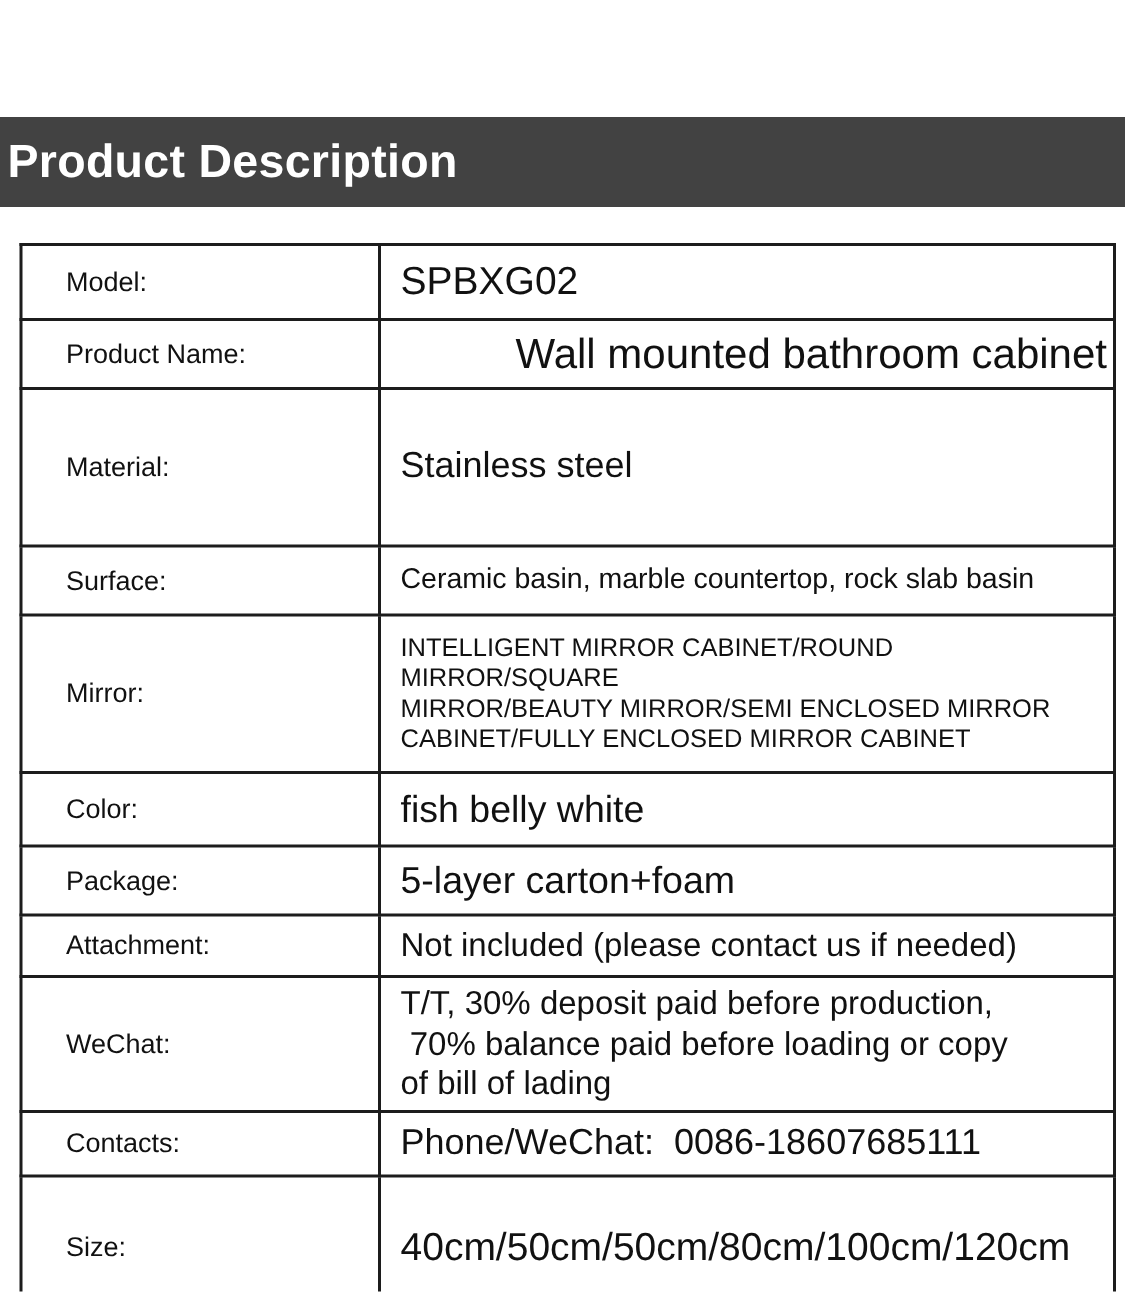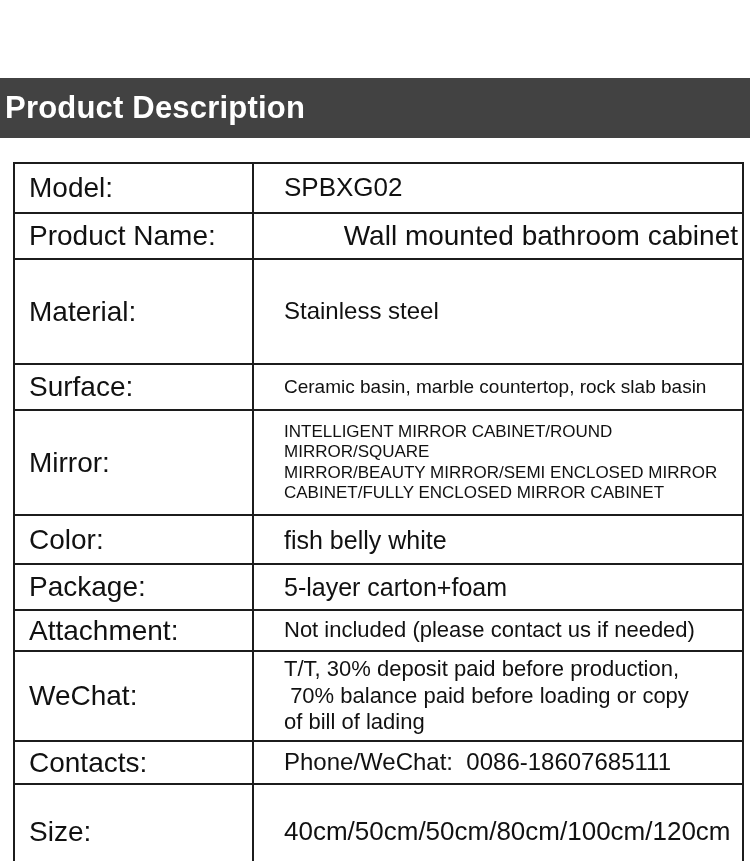--- a/index.html
+++ b/index.html
@@ -11,22 +11,22 @@
   }
   *{margin:0;padding:0;box-sizing:border-box;}
   html,body{width:750px;height:861px;overflow:hidden;background:var(--page-bg);
     font-family:"Liberation Sans","DejaVu Sans",sans-serif;color:var(--text);}
   .top-space{height:78px;}
   .header-bar{height:60px;background:var(--bar-bg);display:flex;align-items:center;padding-left:5px;}
   .header-bar h1{color:var(--bar-text);font-size:31px;font-weight:700;letter-spacing:0.2px;}
   .table-wrap{margin:24px 0 0 13px;}
   table.spec{width:729px;border-collapse:collapse;table-layout:fixed;}
   table.spec td{border:2px solid var(--border);vertical-align:middle;overflow:hidden;}
-  td.label{width:239px;font-size:28px;padding-left:14px;border-radius:23px;}
-  td.value{width:490px;padding-left:30px;padding-right:4px;white-space:pre-wrap;line-height:1.2;}
+  td.label{width:239px;font-size:18px;padding-left:29px;border-radius:23px;}
+  td.value{width:490px;padding-left:13px;padding-right:4px;white-space:pre-wrap;line-height:1.2;}
   
   .h50{height:50px}.h46{height:46px}.h82{height:105px}.h45{height:49px}
   .h43{height:43px}.h41{height:41px}.h90{height:90px}.h95{height:95px}
   
   .fs17{font-size:17px;line-height:1.3;}
   .fs19{font-size:19px;}
   .fs22{font-size:22px;}
   .lh127{line-height:1.27;}
   .fs24{font-size:24px;}
   .fs25{font-size:25px;}

